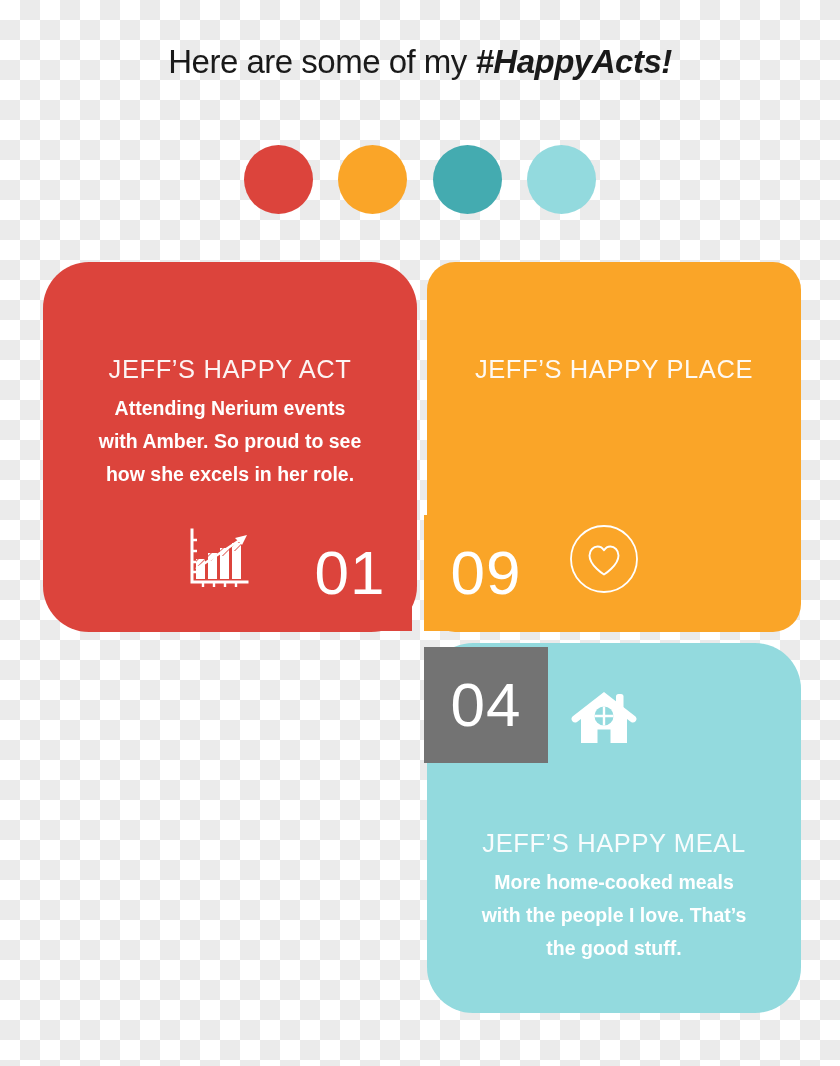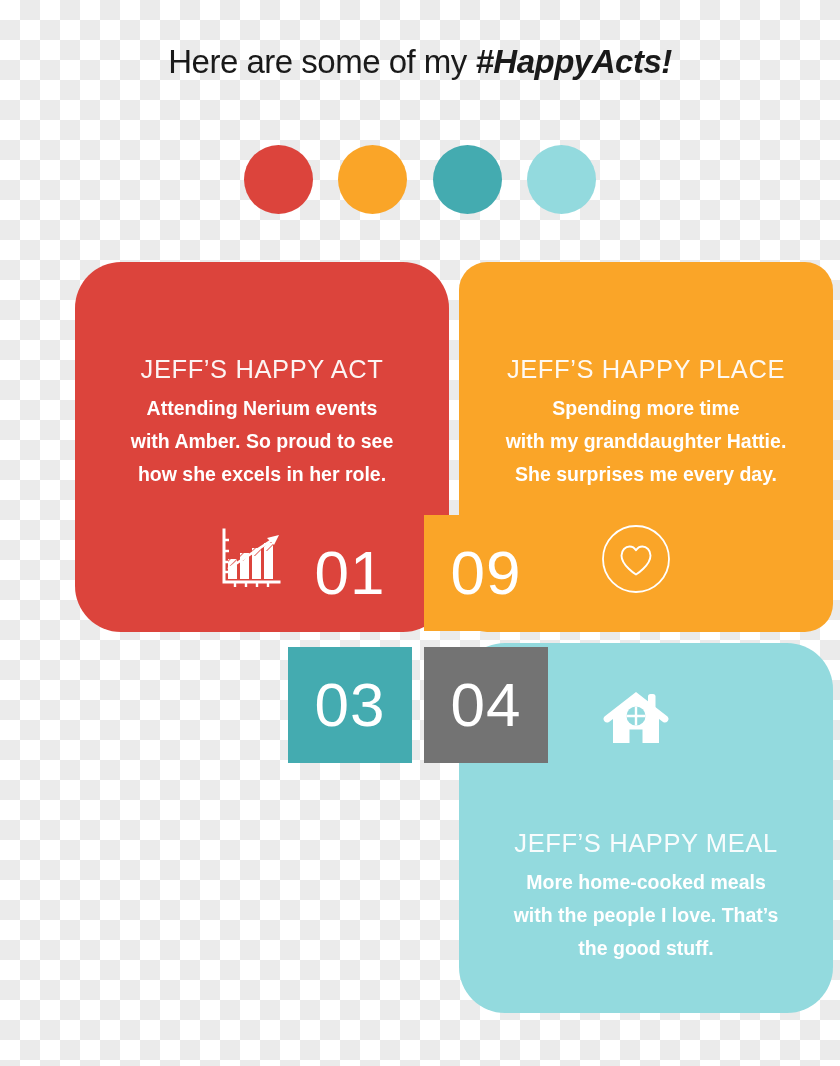--- a/index.html
+++ b/index.html
@@ -63,21 +63,20 @@
     top: 262px;
     width: 758px;
     height: 761px;
   }
   .panel {
     position: absolute;
     width: 374px;
     height: 370px;
     border-radius: 46px;
     box-sizing: border-box;
-    margin-left: 32px;
   }
   .panel.tl { left: 0;     top: 0;   }
   .panel.tr { left: 384px; top: 0; border-radius: 28px;   }
   .panel.bl { left: 0;     top: 381px; }
   .panel.br { left: 384px; top: 381px; }
 
   .panel-heading {
     position: absolute;
     left: 0;
     width: 100%;
@@ -202,21 +201,20 @@
         <rect x="61" y="13" width="0" height="0" fill="#ffffff"></rect>
 
         <path d="M13 45 L60 14" stroke="#ffffff" stroke-width="2.6" fill="none"></path>
         <path d="M64 11 L52 14 L59 21 Z" fill="#ffffff"></path>
       </svg>
     </div>
   </div>
 
   <div class="panel tr" style="background: rgb(250, 165, 40);">
     <div class="panel-heading">JEFF’S HAPPY PLACE</div>
-    <div class="panel-body">Spending more time<br>with my granddaughter Hattie.<br>She surprises me every day.</div>
     <div class="panel-icon">
       <svg viewBox="0 0 70 70" width="70" height="70" aria-hidden="true">
         <circle cx="35" cy="35" r="33" fill="none" stroke="#ffffff" stroke-width="1.8"></circle>
         <path d="M35 50.5 C35 50.5 20.5 41.5 20.5 31.5 C20.5 26.2 24.5 22.5 28.6 22.5 C31.6 22.5 33.8 24.3 35 26.3 C36.2 24.3 38.4 22.5 41.4 22.5 C45.5 22.5 49.5 26.2 49.5 31.5 C49.5 41.5 35 50.5 35 50.5 Z" fill="none" stroke="#ffffff" stroke-width="1.9" stroke-linejoin="round"></path>
       </svg>
     </div>
   </div>
 
 
   <div class="panel br" style="background: rgb(147, 218, 222);">
@@ -240,19 +238,16 @@
   </div>
 </div>
 
 <div id="number-block">
   <div class="num-cell c1" style="background: rgb(220, 68, 60);">
     <span class="num-label">01</span>
   </div>
   <div class="num-cell c2" style="background: rgb(250, 165, 40);">
     <span class="num-label">09</span>
   </div>
-  <div class="num-cell c3" style="background: rgb(68, 171, 176);">
-    <span class="num-label">03</span>
-  </div>
   <div class="num-cell c4" style="background: #737373;">
     <span class="num-label">04</span>
   </div>
 </div>
 
 </body></html>

